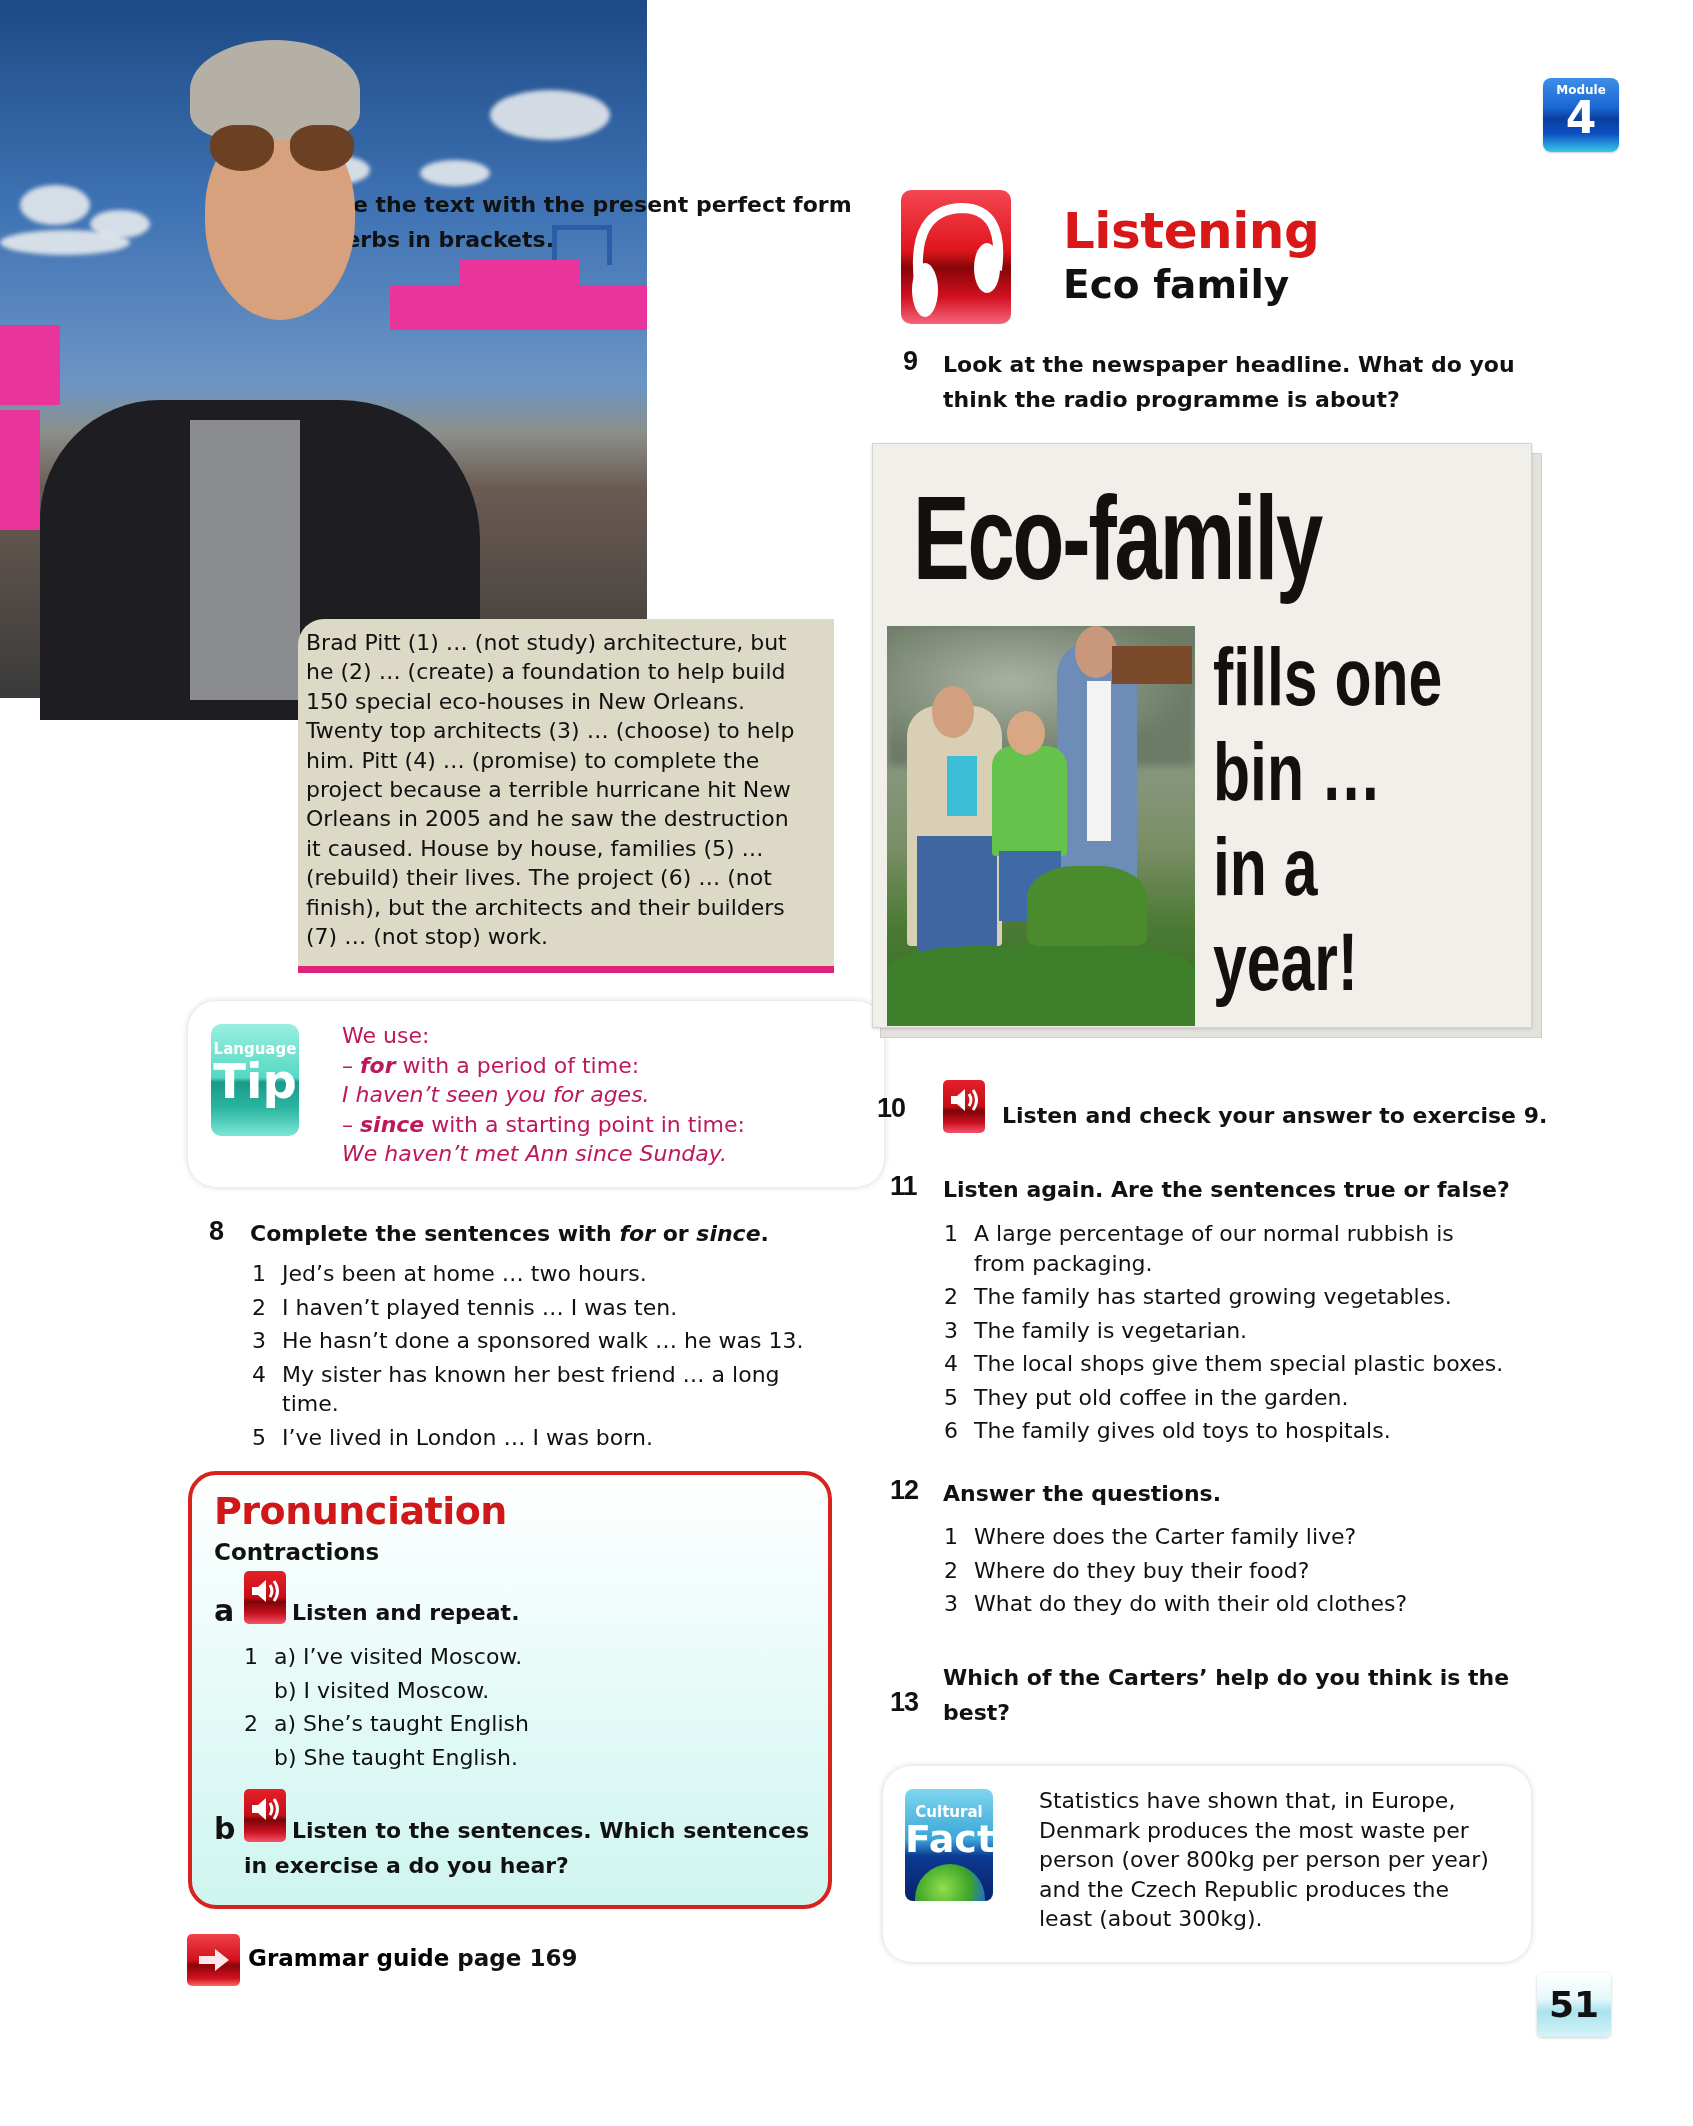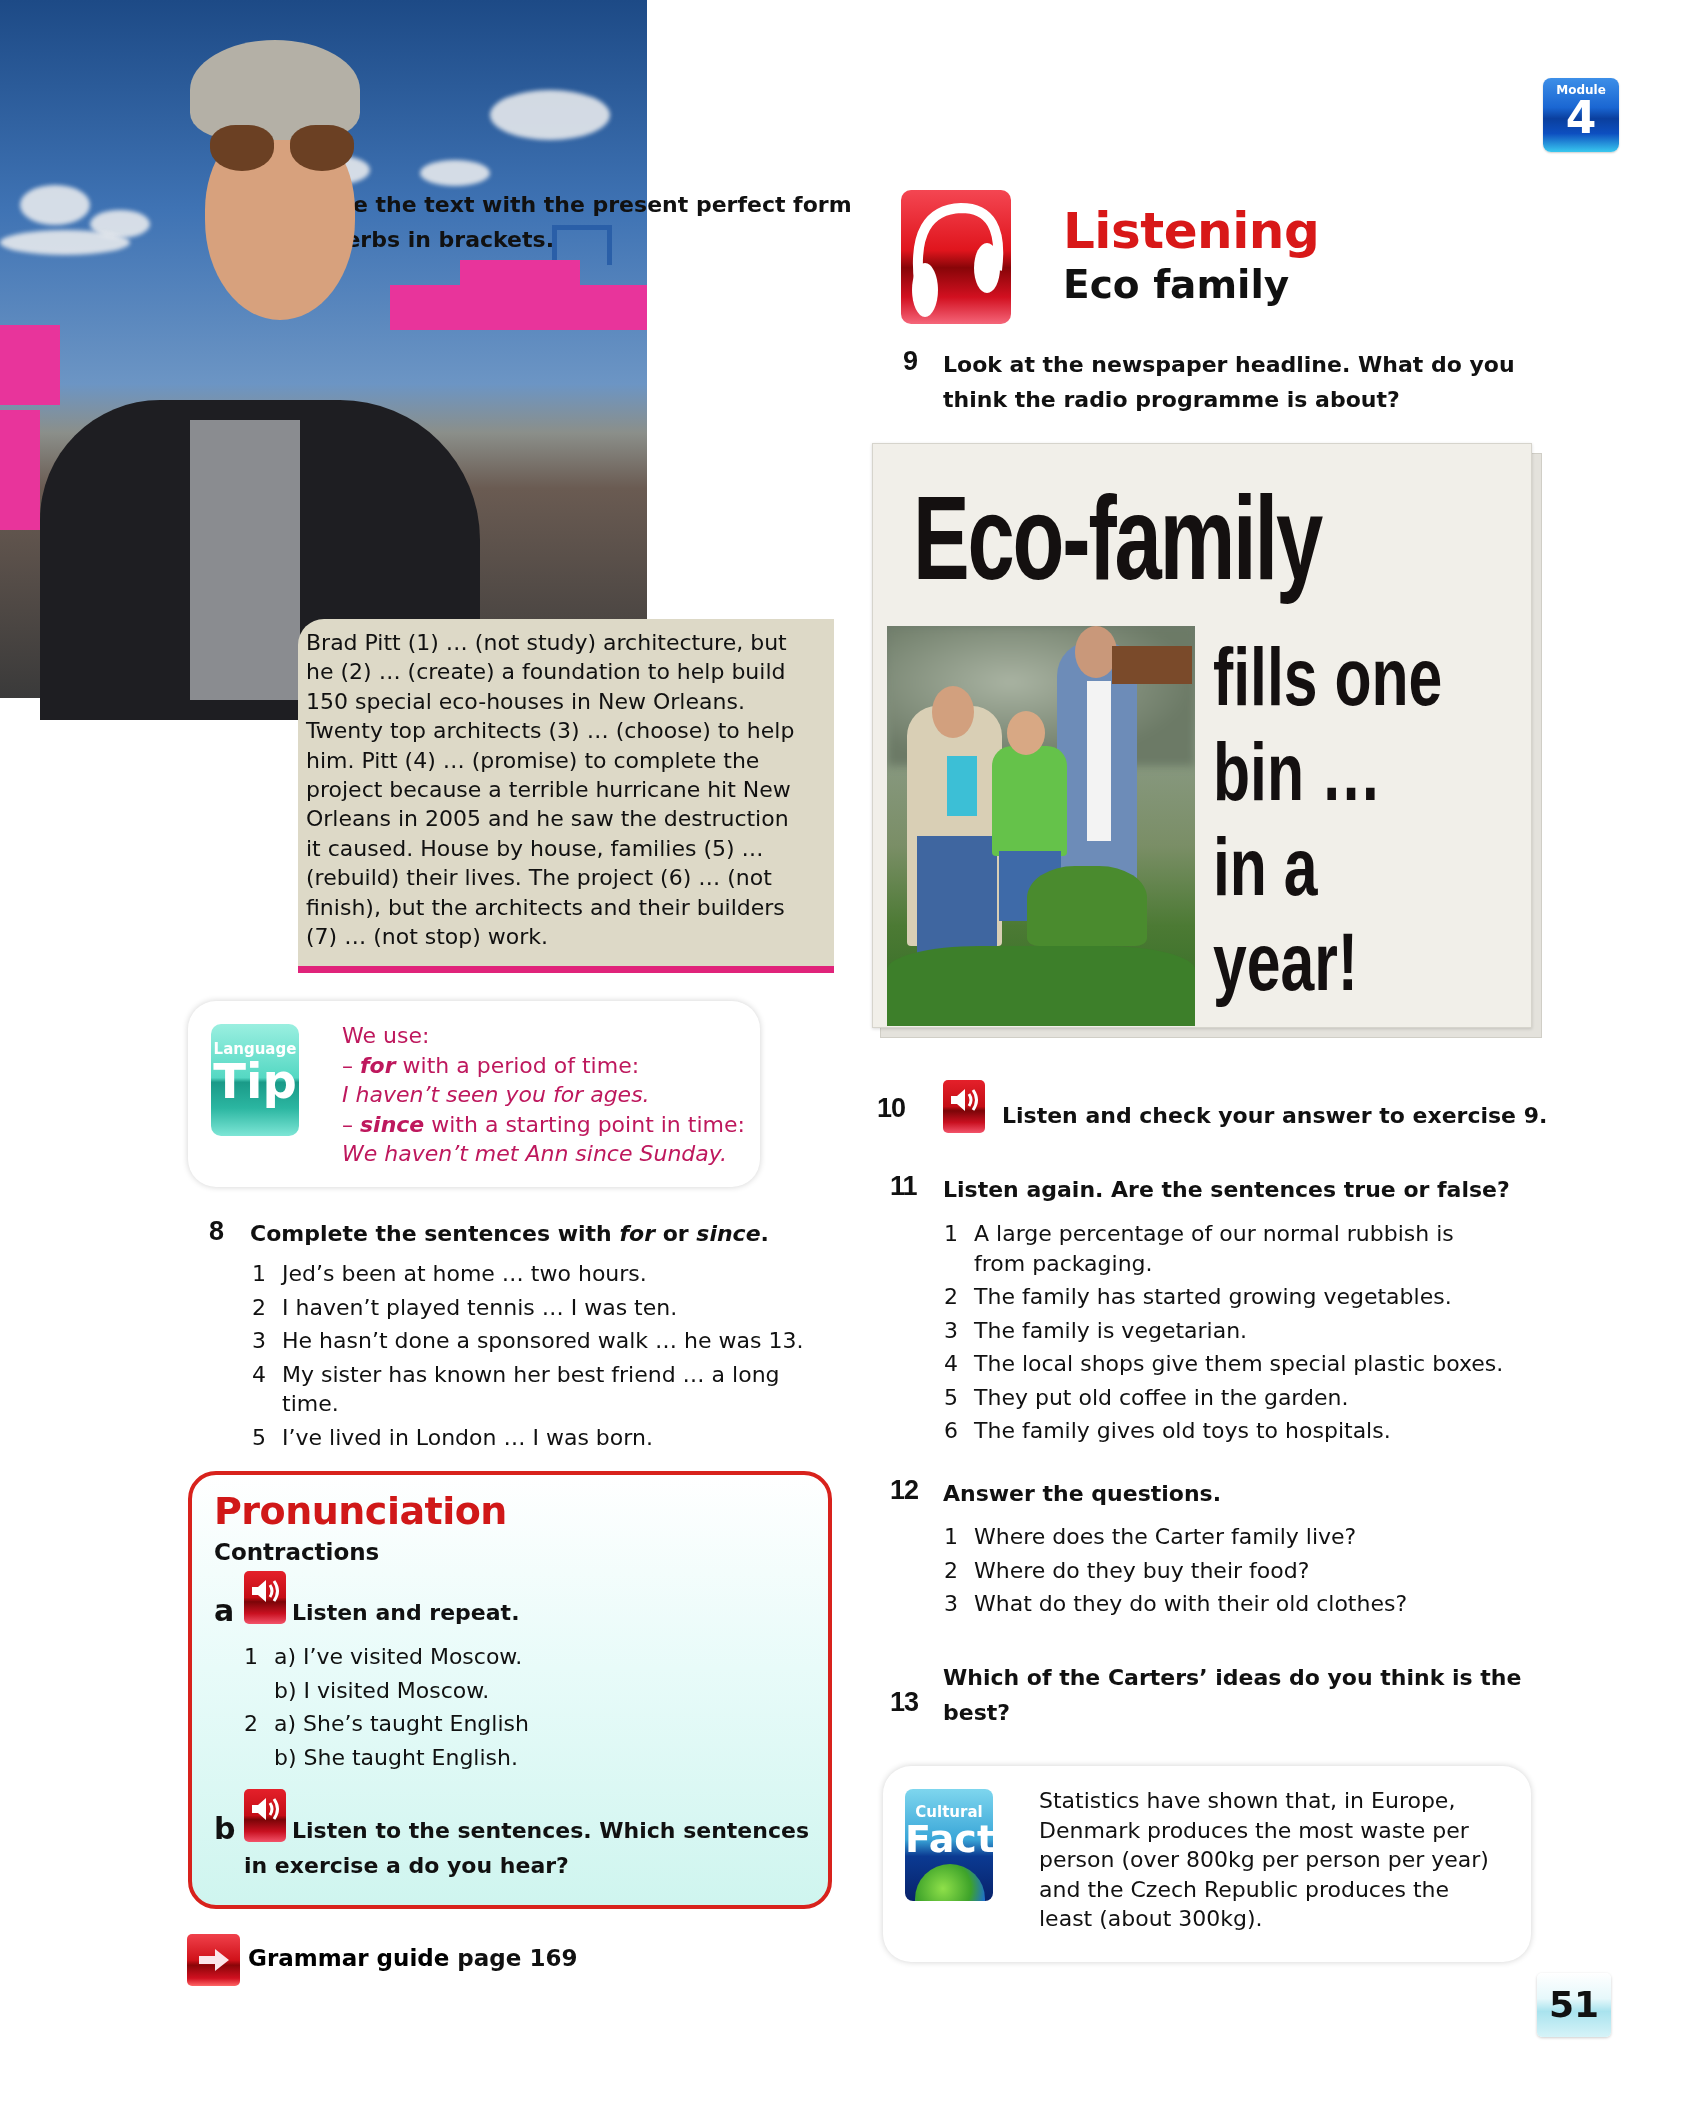--- a/index.html
+++ b/index.html
@@ -30,21 +30,21 @@
   #photo-pitt .shirt { position: absolute; left: 190px; top: 420px; width: 110px; height: 280px; background: #8a8c90; }
   #photo-pitt .face { position: absolute; left: 205px; top: 120px; width: 150px; height: 200px; background: #d7a17d; border-radius: 45% 45% 50% 50%; }
   #photo-pitt .cap { position: absolute; left: 190px; top: 40px; width: 170px; height: 100px; background: #b4b0a6; border-radius: 55% 55% 30% 30%; }
   #photo-pitt .glasses { position: absolute; left: 210px; top: 125px; width: 150px; height: 50px; }
   #photo-pitt .glasses span { position: absolute; top: 0; width: 64px; height: 46px; background: #6b4023; border-radius: 40% 40% 50% 50%; }
   #photo-pitt .crane { position: absolute; left: 552px; top: 225px; width: 60px; height: 40px; border: 5px solid #2a5fa8; border-bottom: none; }
   #textbox-pitt { position: absolute; left: 298px; top: 619px; width: 536px; height: 347px; background: #ddd9c7; border-radius: 26px 0 0 0; padding: 9px 0 0 8px; font-size: 22px; line-height: 29.4px; color: #111; }
   #pink-strip { position: absolute; left: 298px; top: 966px; width: 536px; height: 7px; background: #e0237a; }
 
   
-  #tip-box { left: 188px; top: 1001px; width: 572px; height: 186px; background: #fff; border-radius: 28px; box-shadow: 0 0 6px rgba(0,0,0,.18); }
+  #tip-box { left: 188px; top: 1001px; width: 696px; height: 186px; background: #fff; border-radius: 28px; box-shadow: 0 0 6px rgba(0,0,0,.18); }
   #tip-icon { position: absolute; left: 23px; top: 23px; width: 88px; height: 112px; border-radius: 10px;
     background: linear-gradient(#9aefe0 0%, #55d8c3 48%, #1a9a88 52%, #2bb6a1 75%, #7ee6d6 100%); color: #fff; text-align: center; }
   #tip-icon .small { font-size: 15px; font-weight: bold; padding-top: 16px; }
   #tip-icon .big { font-size: 48px; font-weight: bold; line-height: 46px; }
   #tip-text { position: absolute; left: 154px; top: 20px; font-size: 22px; line-height: 29.5px; color: #be185d; }
 
   
   #pron-box { left: 188px; top: 1471px; width: 644px; height: 438px; border: 4px solid #d8221c; border-radius: 28px;
     background: linear-gradient(#ffffff 0%, #e8fbf9 45%, #cff5ef 100%); }
   #pron-title { position: absolute; left: 22px; top: 14px; font-size: 38px; font-weight: bold; color: #d01818; letter-spacing: -0.5px; }
@@ -333,21 +333,21 @@
       <span>Where do they buy their food?</span>
     </div>
   <div class="item">
       <span class="n">3</span>
       <span>What do they do with their old clothes?</span>
     </div>
 </div>
 
 <div class="ex-num" style="left:890px; top:1659px;margin-top:28px;">13</div>
 <div class="ex-text" style="left:943px; top:1660px;">
-  <div>Which of the Carters’ ideas do you think is the</div>
+  <div>Which of the Carters’ help do you think is the</div>
   <div>best?</div>
 </div>
 
 <div id="fact-box" class="abs">
   <div id="fact-icon">
     <div class="small">Cultural</div>
     <div class="big">Fact</div>
     <div class="globe"></div>
   </div>
   <div id="fact-text">

